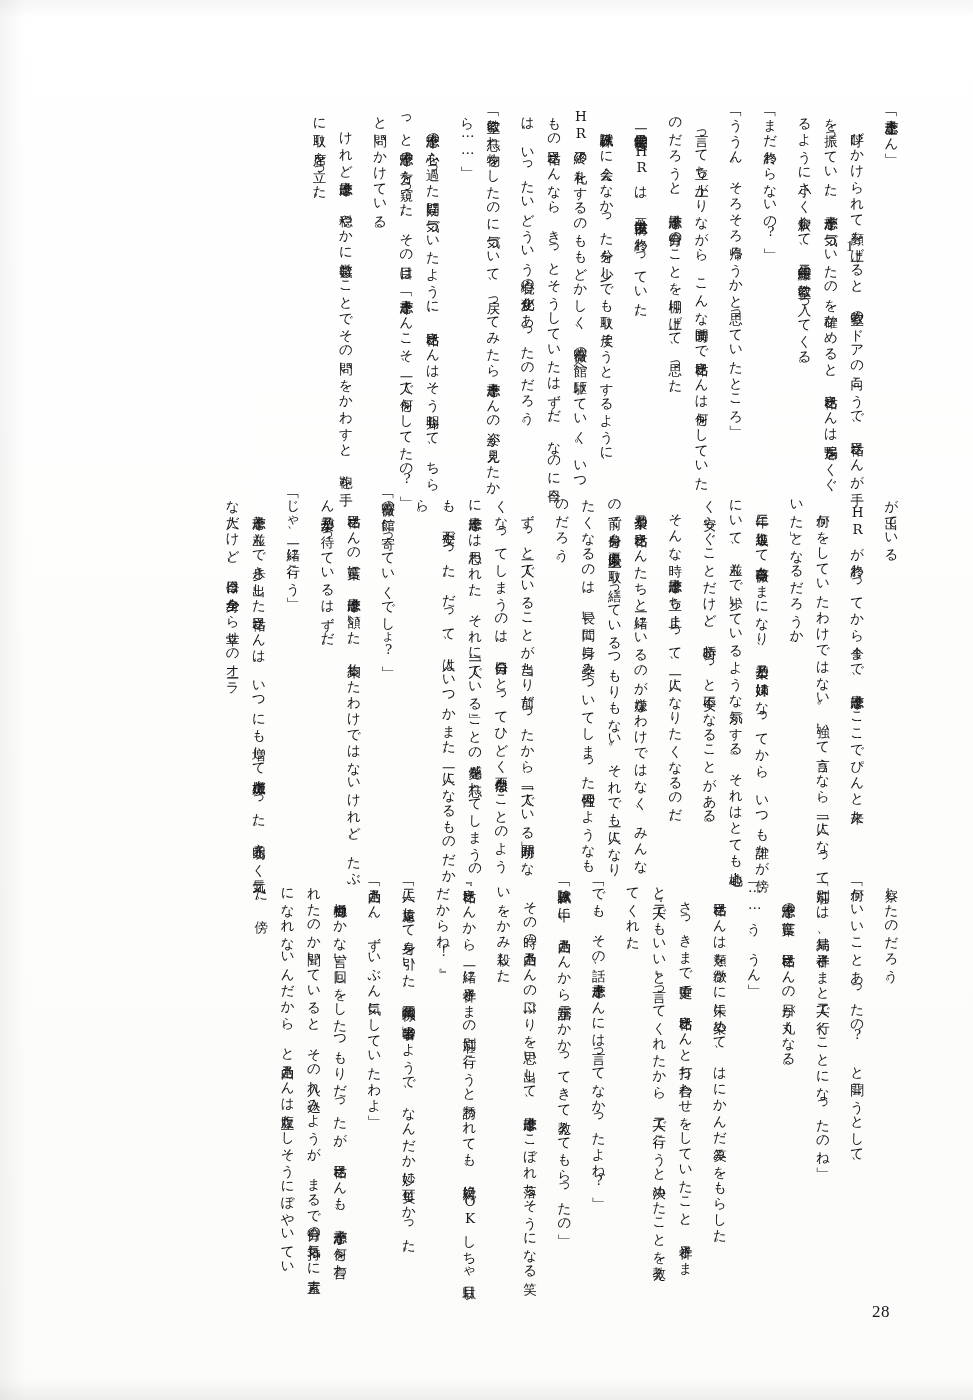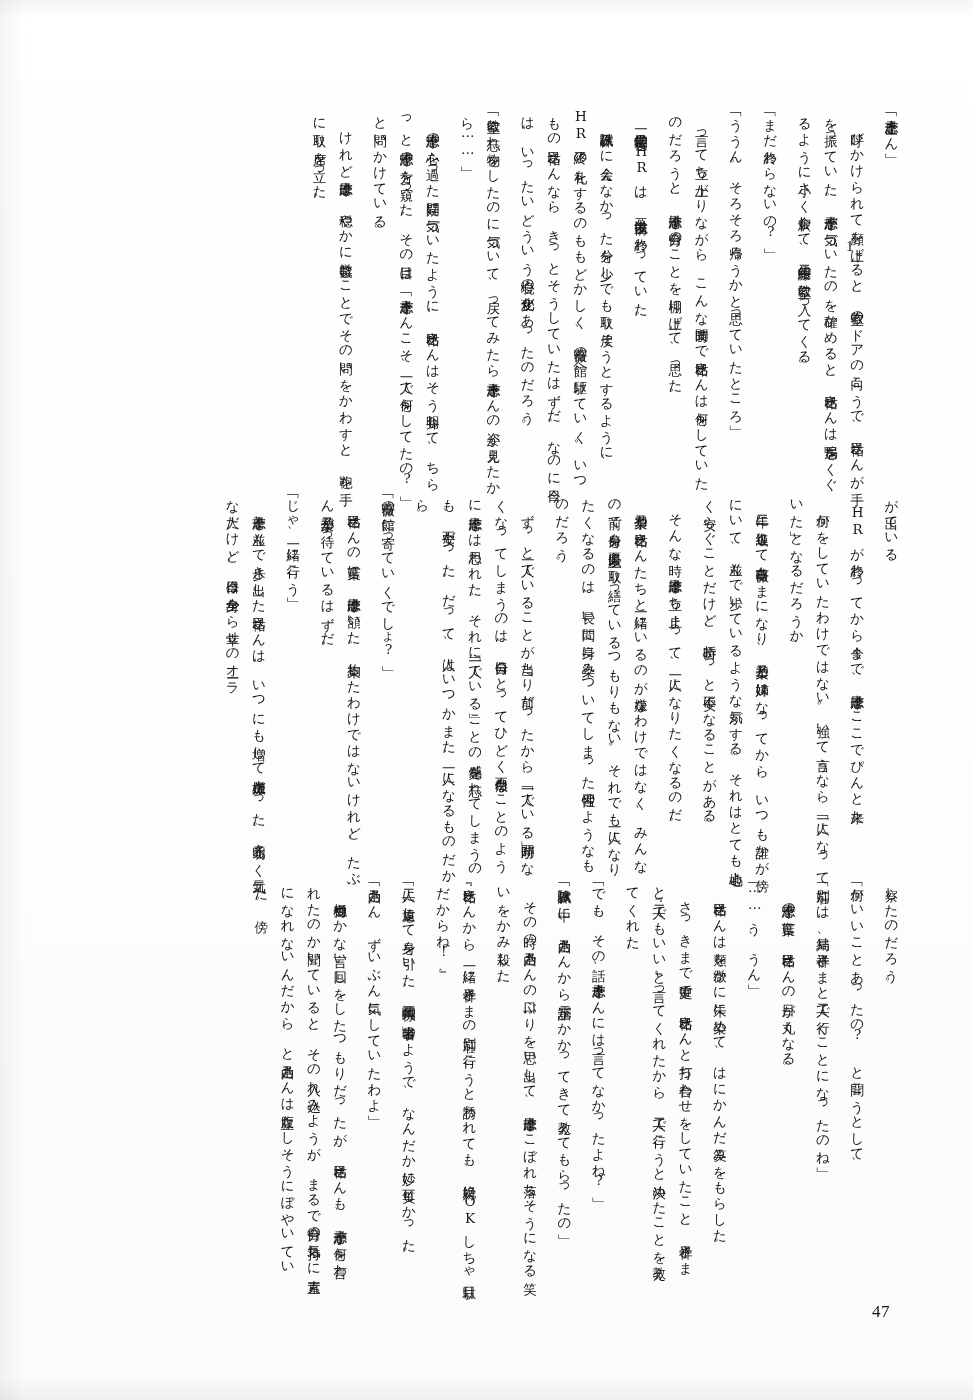--- a/index.html
+++ b/index.html
@@ -141,14 +141,14 @@
     <div class="col vtext">　さっきまで中庭で、祐巳さんと打ち合わせをしていたこと、祥子さまと『二人でもいい』と言ってくれたから、二人で行こうと決めたことを教えてくれた。</div>
     <div class="col vtext">「でも、その話、志摩子さんには言ってなかったよね?」</div>
     <div class="col vtext">「試験休み中に、由乃さんから電話がかかってきて教えてもらったの」</div>
     <div class="col vtext">　その時の由乃さんの口ぶりを思い出して、志摩子はこぼれ落ちそうになる笑いをかみ殺した。</div>
     <div class="col vtext">『祐巳さんから、一緒に祥子さまの別荘に行こうと誘われても、絶対にOKしちゃ駄目だからね!』</div>
     <div class="col vtext">「二人に遠慮して身を引いた、三角関係の当事者」のようで、なんだか妙に可笑しかった。</div>
     <div class="col vtext">「由乃さん、ずいぶん気にしていたわよ」</div>
     <div class="col vtext">　極力穏やかな言い回しをしたつもりだったが、祐巳さんも、志摩子が何を言われたのか聞いていると、その入れ込みようが、まるで自分の気持ちに素直になれないんだから、と由乃さんは腹立たしそうにぼやいていた。傍</div>
   </div>
 
-  <div class="page-number-bottom">47</div>
+  <div class="page-number-bottom">28</div>
 </div>
 
 </body></html>

